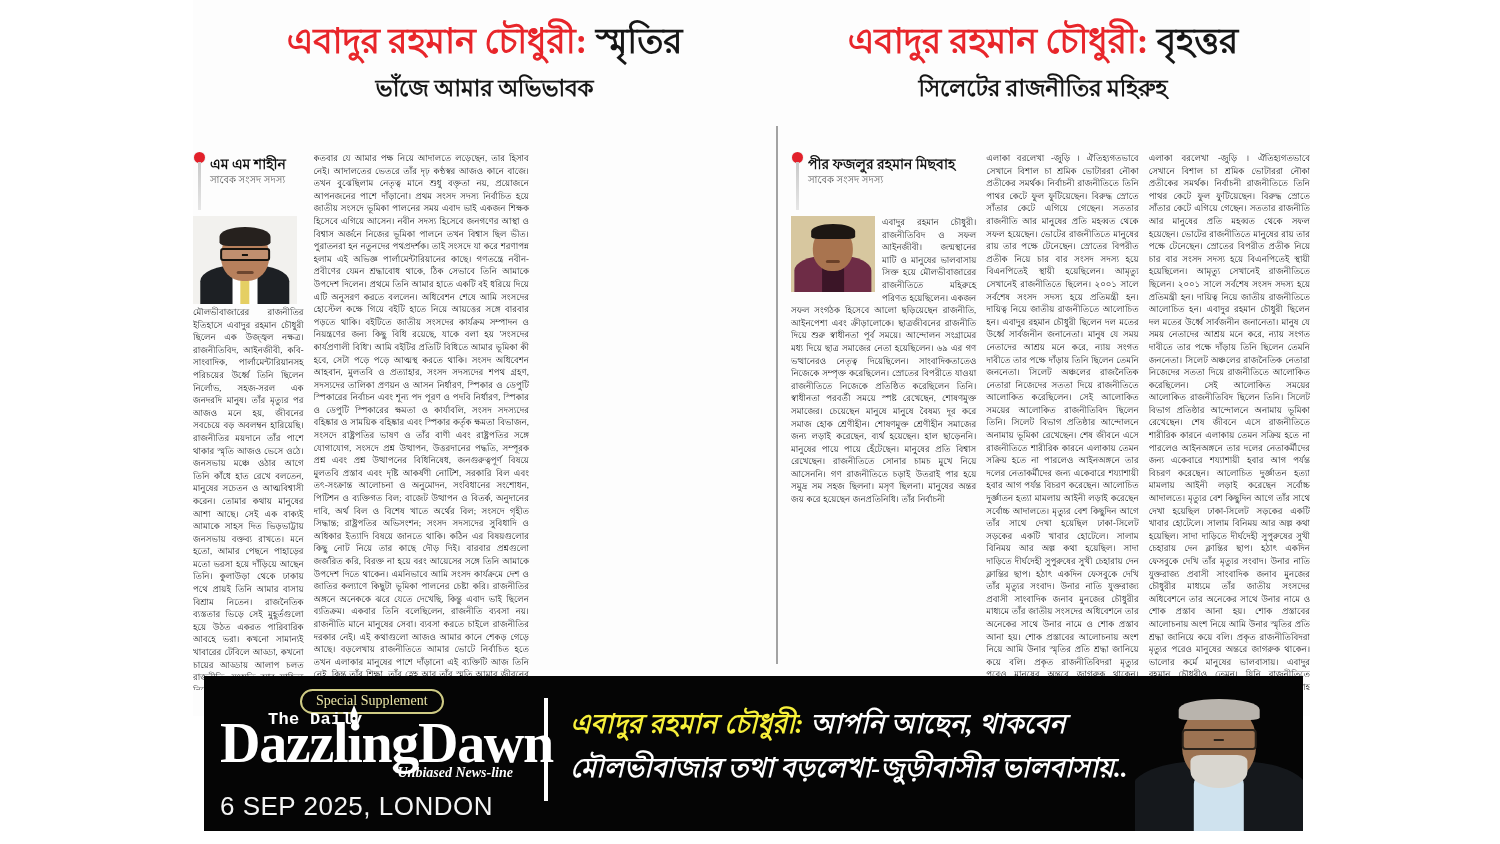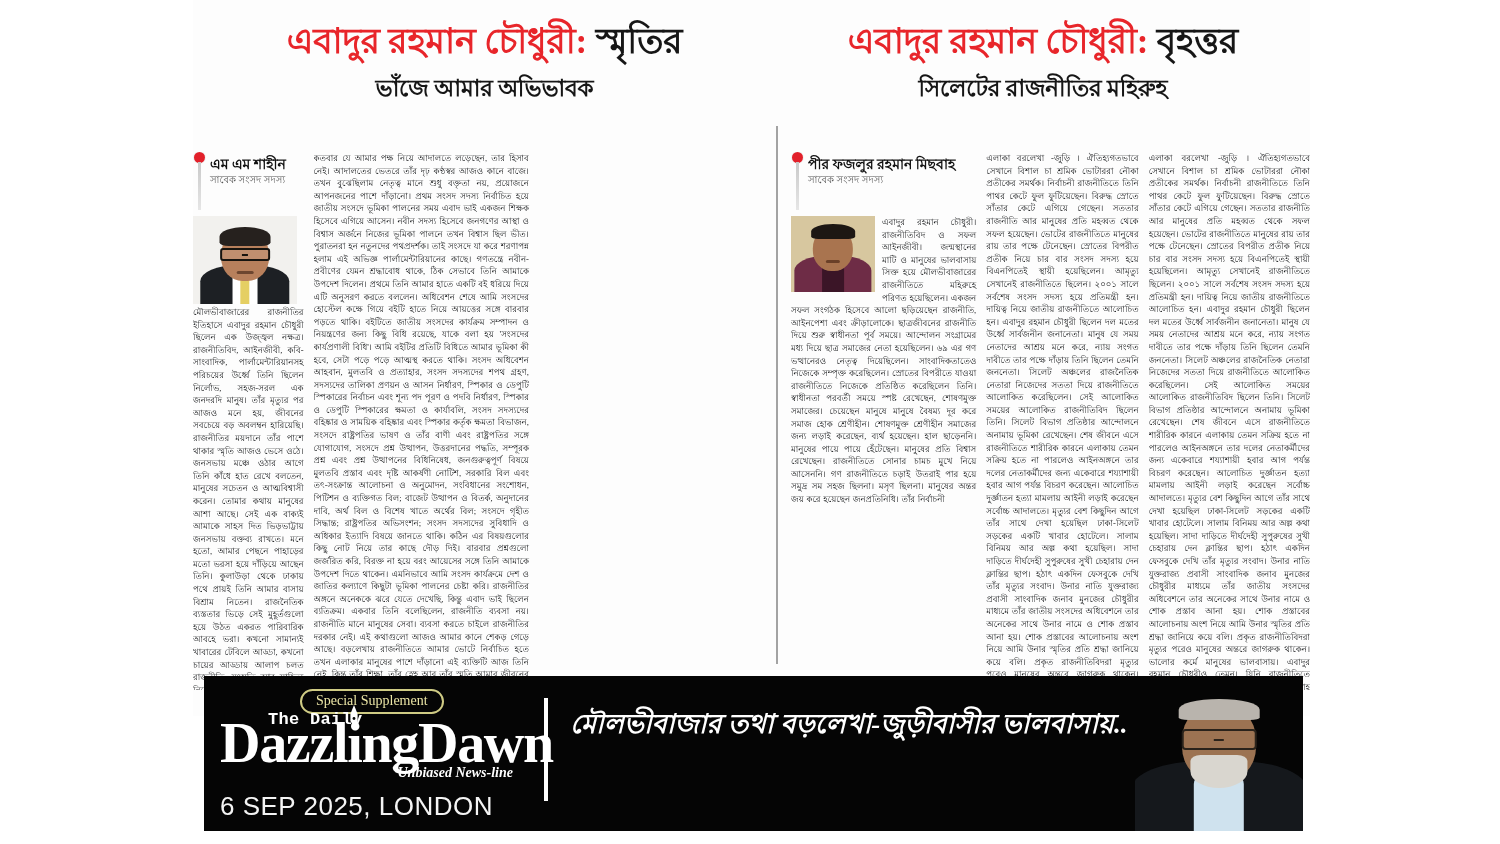--- a/index.html
+++ b/index.html
@@ -432,20 +432,24 @@
           </svg>
           <div class="mast-main">DazzlingDawn</div>
           <div class="mast-sub">Unbiased News-line</div>
         </div>
         <div class="mast-date">6 SEP 2025, LONDON</div>
       </div>
 
       <div class="banner-rule"></div>
 
       <div class="banner-mid">
+        <div class="tagline">
+          <span class="tag-yellow">এবাদুর রহমান চৌধুরী:</span>
+          <span class="tag-white">আপনি আছেন, থাকবেন</span>
+        </div>
         <div class="tagline tag-white">মৌলভীবাজার তথা বড়লেখা-জুড়ীবাসীর ভালবাসায়..</div>
       </div>
 
       <div class="banner-portrait">
         <div class="bp-body"></div>
           <div class="bp-shirt"></div>
           <div class="bp-face"></div>
         <div class="bp-hair"></div>
           <div class="bp-beard"></div>
           <div class="bp-glass"></div>

